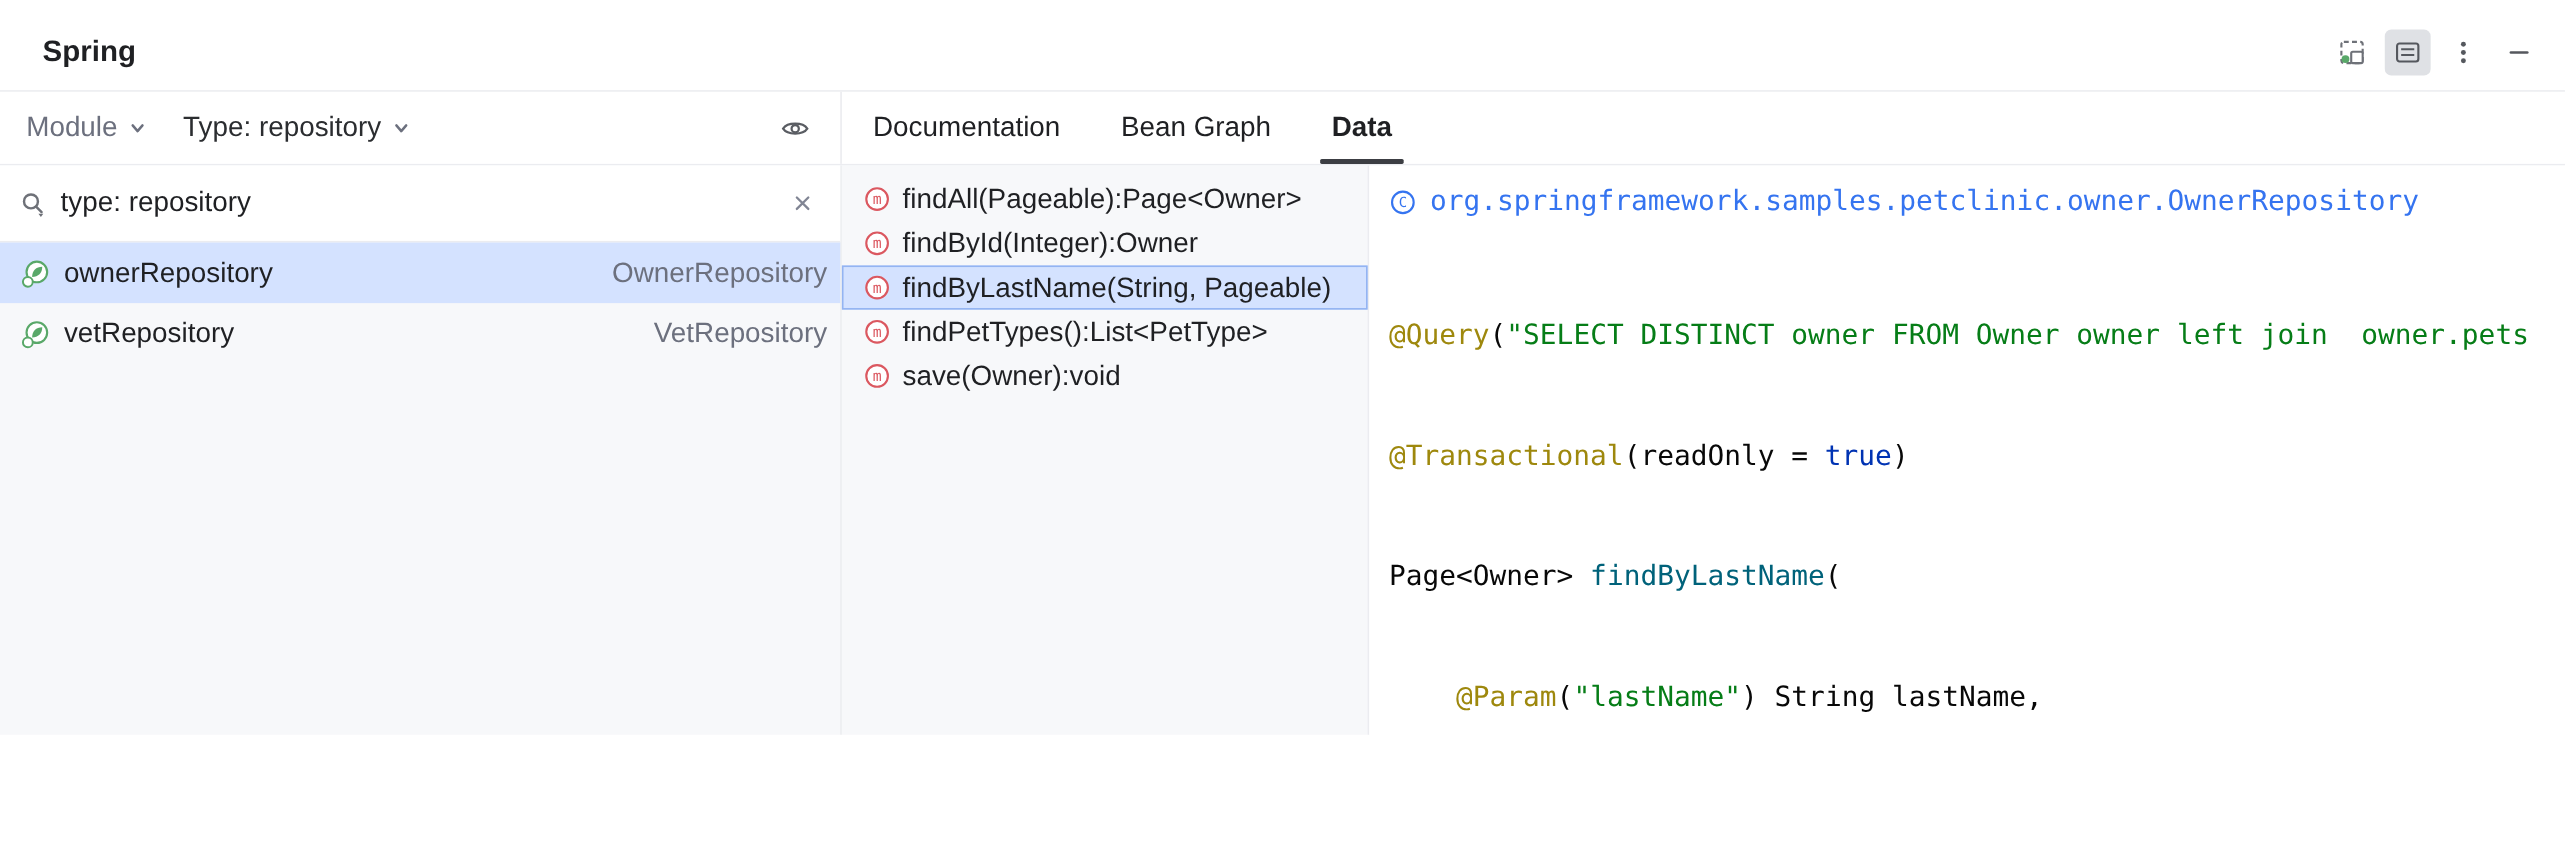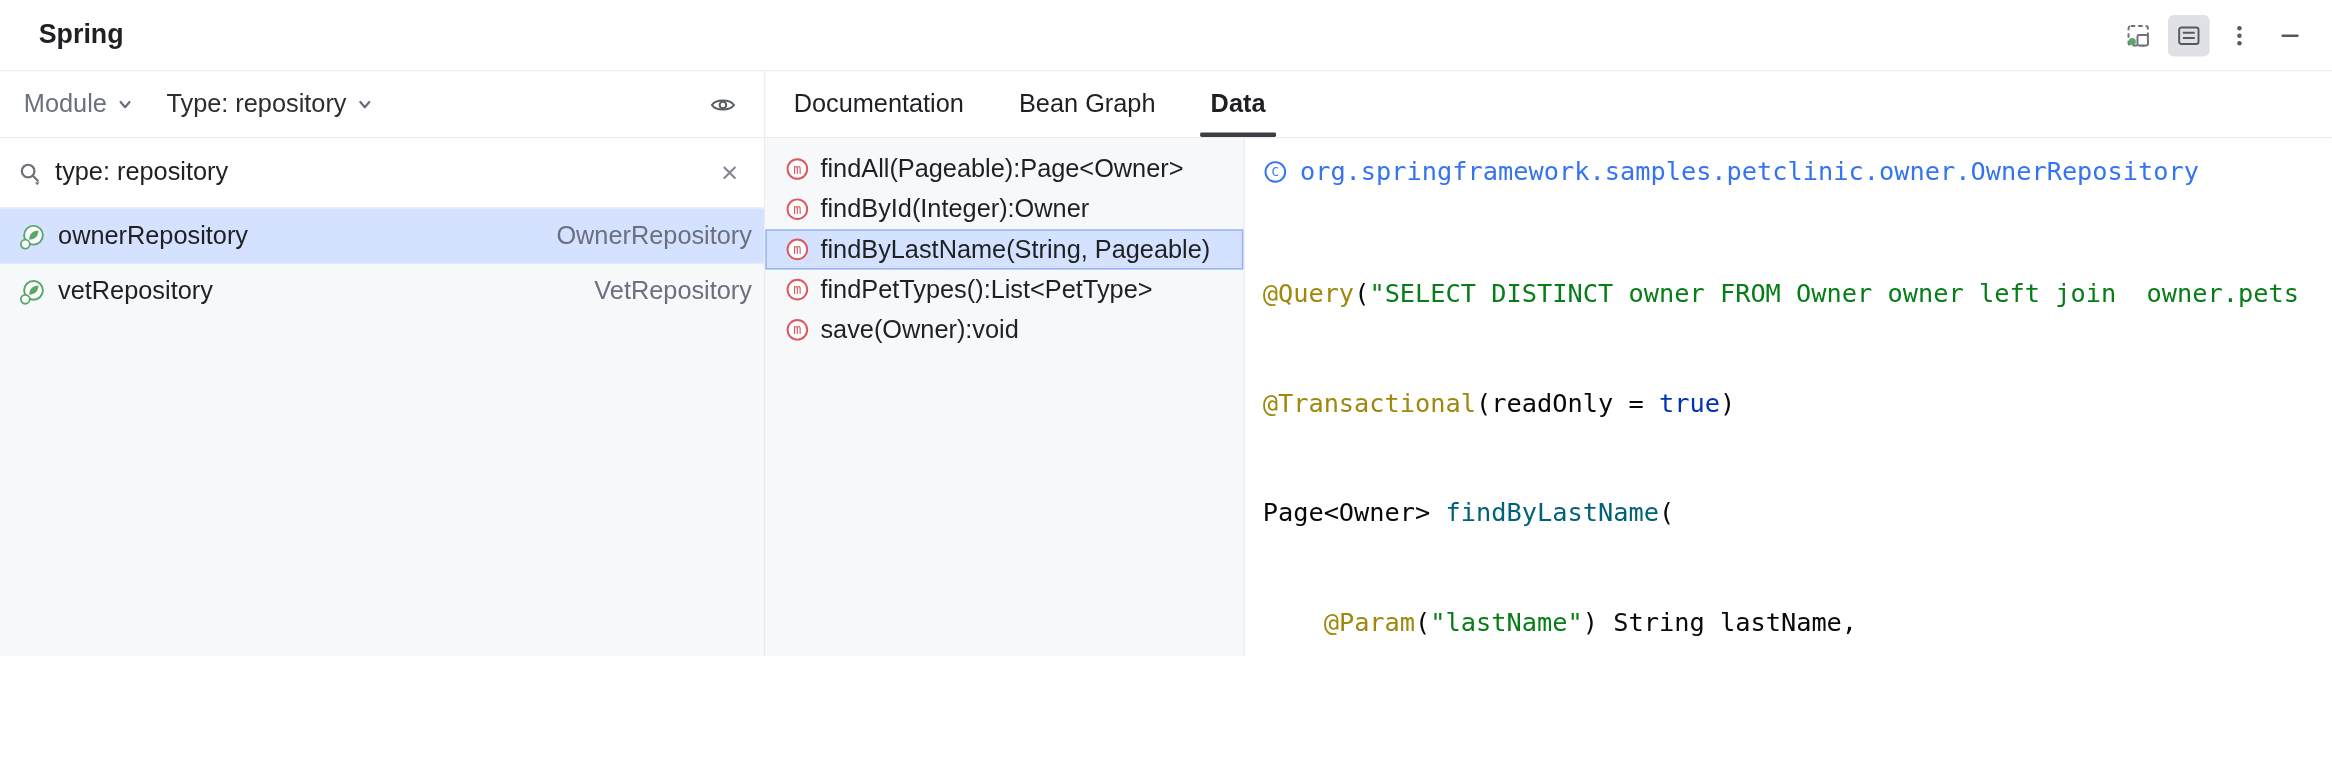--- a/index.html
+++ b/index.html
@@ -1,17 +1,17 @@
 <!DOCTYPE html>
 <html><head>
 <meta charset="utf-8">
 <style>
   html,body { margin:0; padding:0; background:#ffffff; }
   body { width:2332px; height:780px; overflow:hidden; }
-  .viewport { width:2332px; height:656px; overflow:hidden; position:relative; background:#fff; }
+  .viewport { width:2332px; height:656px; overflow:hidden; position:relative; background:#fff;margin-top:12px; }
   #scale-root {
     width:1566px; height:524px;
     transform:scale(1.489); transform-origin:0 0;
     font-family:"Liberation Sans", sans-serif;
     color:#1f2023; background:#fff;
     display:flex; flex-direction:column;
   }
   
   .titlebar { flex:0 0 48px; height:48px; display:flex; align-items:center;
     padding:0 14px 0 26px; border-bottom:1px solid #ebecf0; box-sizing:border-box; background:#fff; }

